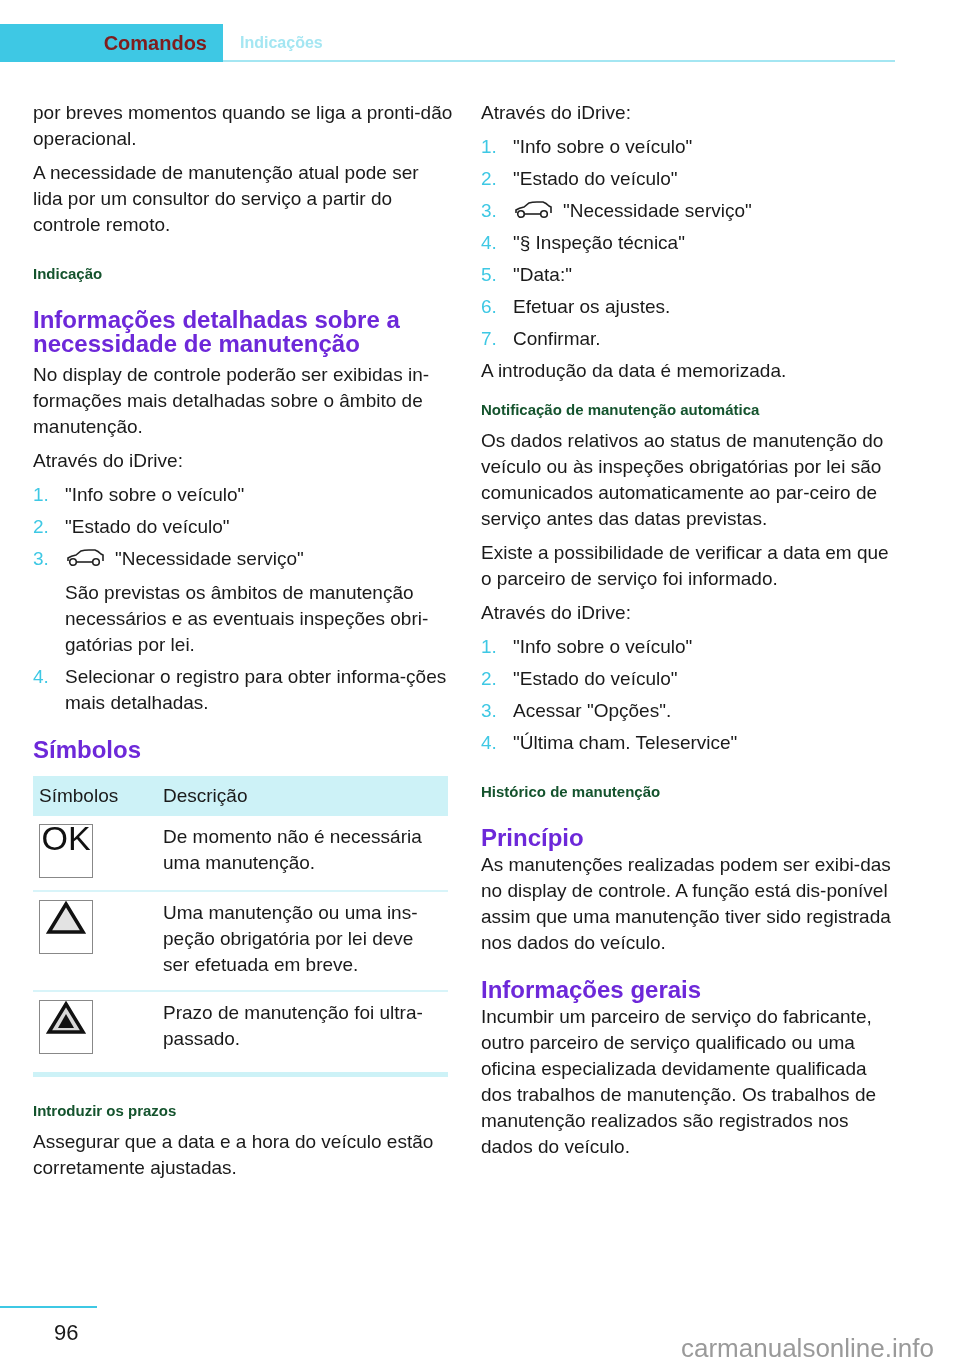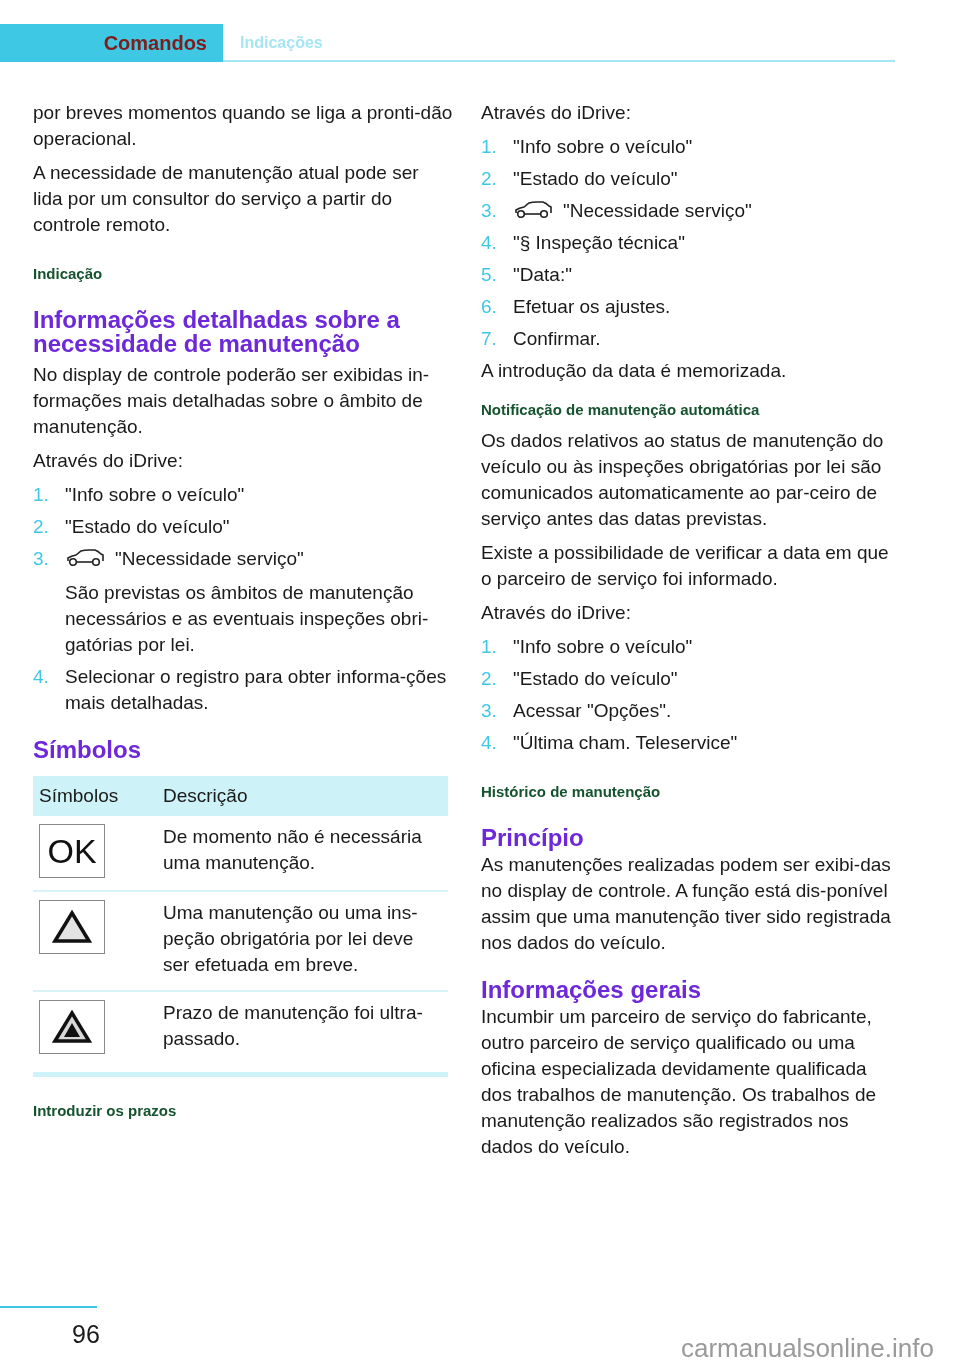--- a/index.html
+++ b/index.html
@@ -33,25 +33,25 @@
   ol.steps li { position: relative; padding-left: 32px; margin-bottom: 6px; }
   ol.steps li .num { position: absolute; left: 0; top: 0; color: #3ec8e4; }
   ol.steps li .sub { display: block; margin-top: 8px; }
 
   .car-icon { display: inline-block; width: 40px; height: 18px; vertical-align: -2px; margin-right: 10px; }
 
   table.symbols { width: 415px; border-collapse: collapse; margin-top: 14px; font-size: 19px; line-height: 26px; }
   table.symbols th { background: #cdf2f7; text-align: left; font-weight: normal; padding: 7px 6px; height: 26px; }
   table.symbols td { vertical-align: top; padding: 8px 6px 12px 6px; border-bottom: 2px solid #d8f4f9; }
   table.symbols tr:last-child td { border-bottom: 5px solid #cdf2f7; padding-bottom: 18px; }
-  .sym-box { width: 66px; height: 54px; border: 1px solid #888; box-sizing: border-box; display: flex; align-items: center; justify-content: center; background: #fff; }
+  .sym-box { width: 54px; height: 54px; border: 1px solid #888; box-sizing: border-box; display: flex; align-items: flex-start; justify-content: center; background: #fff; }
   .sym-ok { font-size: 34px; font-family: "Liberation Sans", sans-serif; color: #111; }
 
   .footer-line { position: absolute; left: 0; top: 1306px; width: 97px; height: 2px; background: #3ec8e4; }
-  .page-num { position: absolute; left: 72px; top: 1320px; font-size: 25px; }
+  .page-num { position: absolute; left: 54px; top: 1320px; font-size: 22px; }
   .edition { position: absolute; left: 272px; top: 1370px; font-size: 24px; }
   .watermark { position: absolute; left: 681px; top: 1333px; font-size: 26px; color: #9a9a9a; }
 </style>
 </head>
 <body>
 
 <div class="header">
   <div class="tab-active">
     <span>Comandos</span>
   </div>
@@ -113,20 +113,21 @@
                 <polygon points="20,3 37,31 3,31" fill="#d8d8d8" stroke="#111" stroke-width="3.5"></polygon>
                 <polygon points="20,13 28,27 12,27" fill="#111"></polygon>
               </svg>
             </div>
           </td>
         <td>Prazo de manutenção foi ultra-passado.</td>
       </tr>
     </tbody>
   </table>
   <div class="h2" style="margin-top:20px;margin-bottom:4px;">Introduzir os prazos</div>
+  <p>Assegurar que a data e a hora do veículo estão corretamente ajustadas.</p>
 </div>
 
 <div class="col col-right">
   <p>Através do iDrive:</p>
   <ol class="steps">
     <li><span class="num">1.</span><span>"Info sobre o veículo"</span></li>
     <li><span class="num">2.</span><span>"Estado do veículo"</span></li>
     <li><span class="num">3.</span><svg class="car-icon" viewBox="0 0 40 18">
           <path d="M3 12 L3 9 Q6 7 11 6 L16 2 Q19 1 24 1 L30 1 Q33 2 36 5 L38 6 L38 12" fill="none" stroke="#222" stroke-width="1.6"></path>
           <line x1="12" y1="13" x2="27" y2="13" stroke="#222" stroke-width="1.6"></line>

